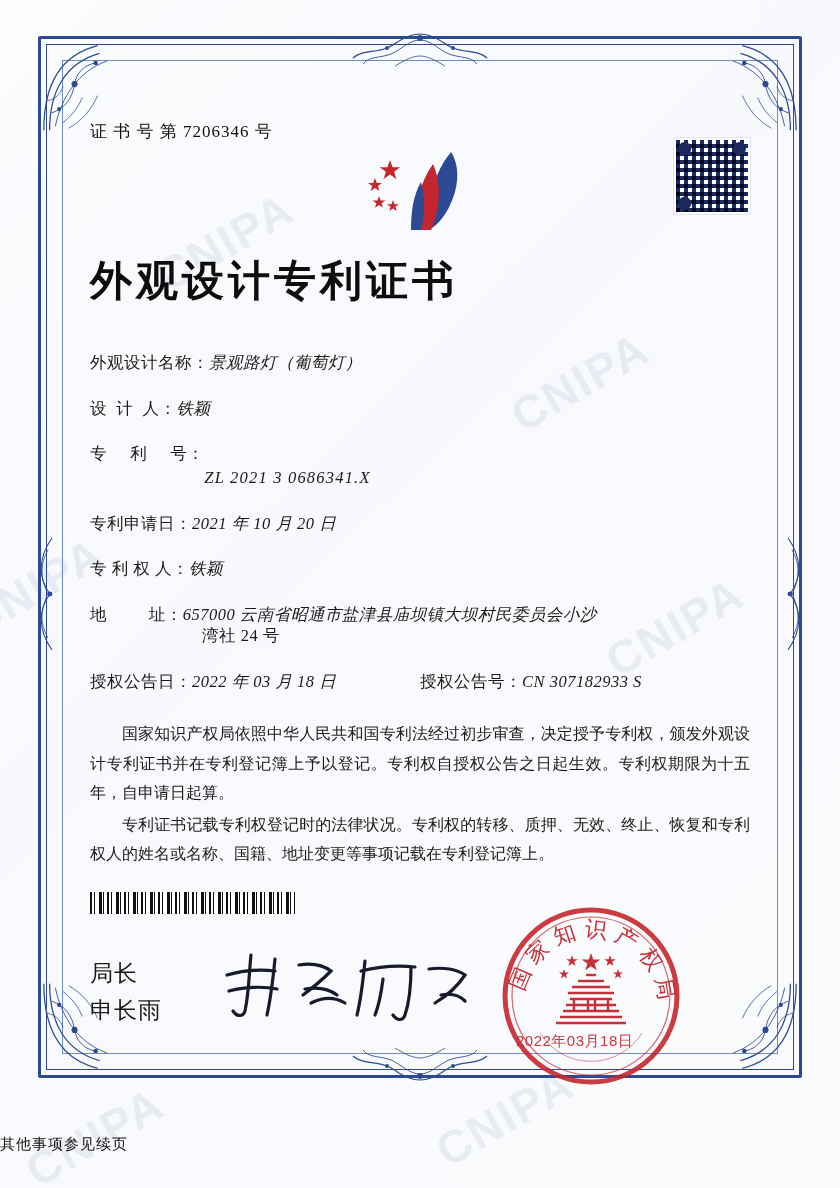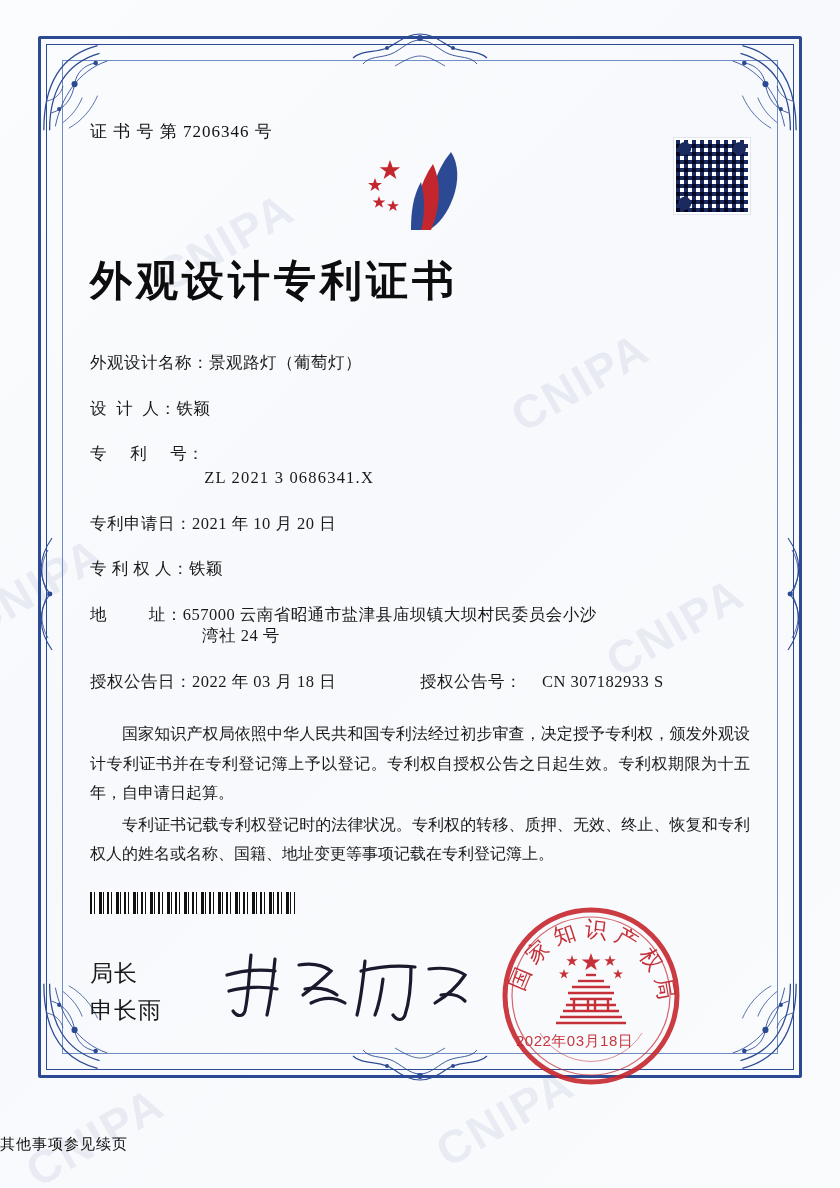--- a/index.html
+++ b/index.html
@@ -163,38 +163,39 @@
     margin-bottom: 29px;
   }
   .field-label {
     white-space: pre;
     flex: 0 0 auto;
     letter-spacing: 0.5px;
   }
   .field-value {
     flex: 1 1 auto;
     letter-spacing: 0.5px;
+    font-style: italic;
   }
   .field-value.mono-ish {
     font-family: "Liberation Serif", serif;
     letter-spacing: 1.2px;
     margin-top: 24px;
   }
   .addr-second {
     margin-left: 0;
     padding-left: 112px;
     margin-top: 5px;
     letter-spacing: 0.5px;
   }
   .inline-row {
     display: flex;
     margin-bottom: 29px;
   }
   .inline-row .seg1 { flex: 0 0 330px; display: flex; }
-  .inline-row .seg2 { flex: 1 1 auto; display: flex; gap: 20px; }
+  .inline-row .seg2 { flex: 1 1 auto; display: flex; }
 
   .paragraphs {
     margin-top: 0;
     font-size: 16px;
     line-height: 1.85;
     text-align: justify;
   }
   .paragraphs p {
     margin: 0 0 2px 0;
     text-indent: 2em;

